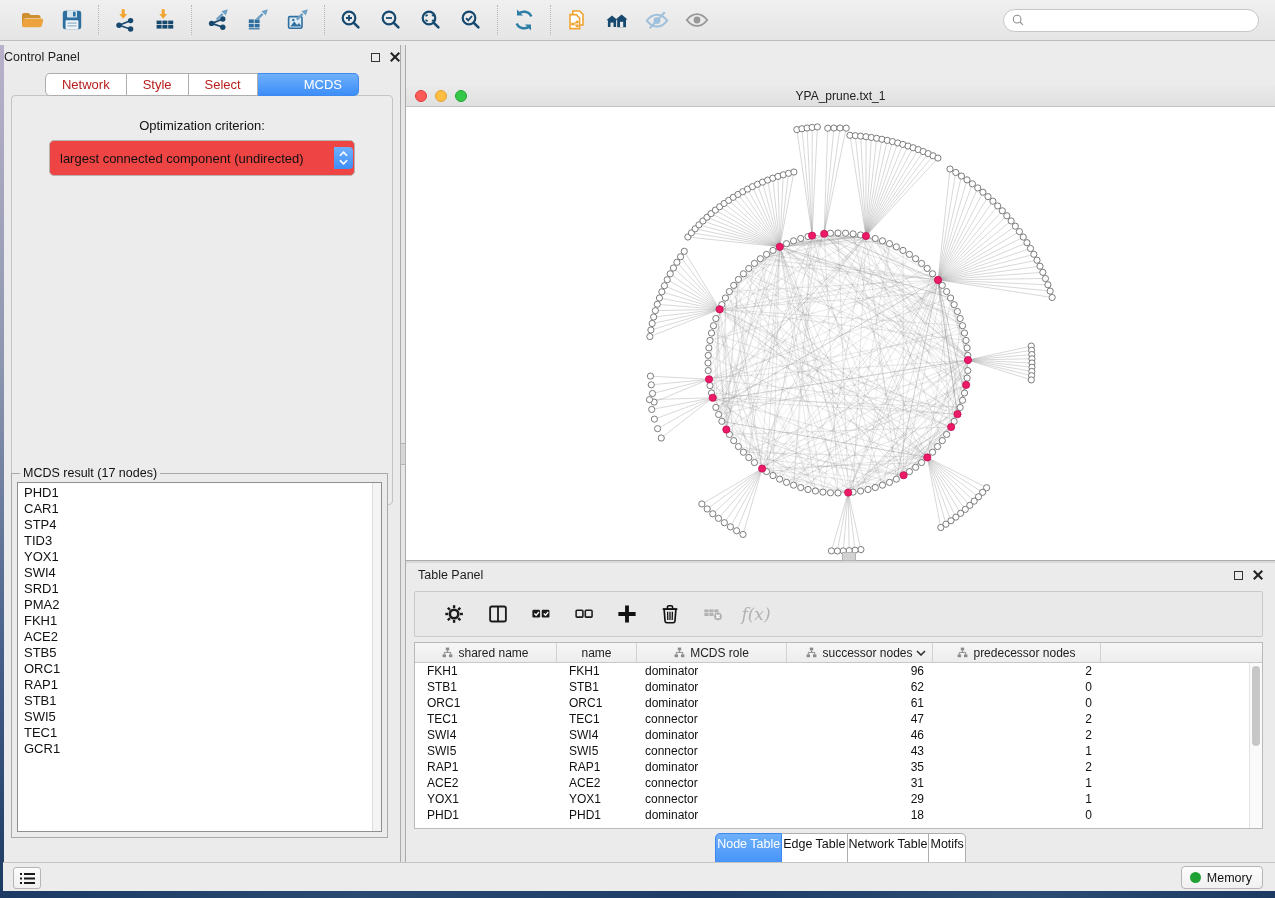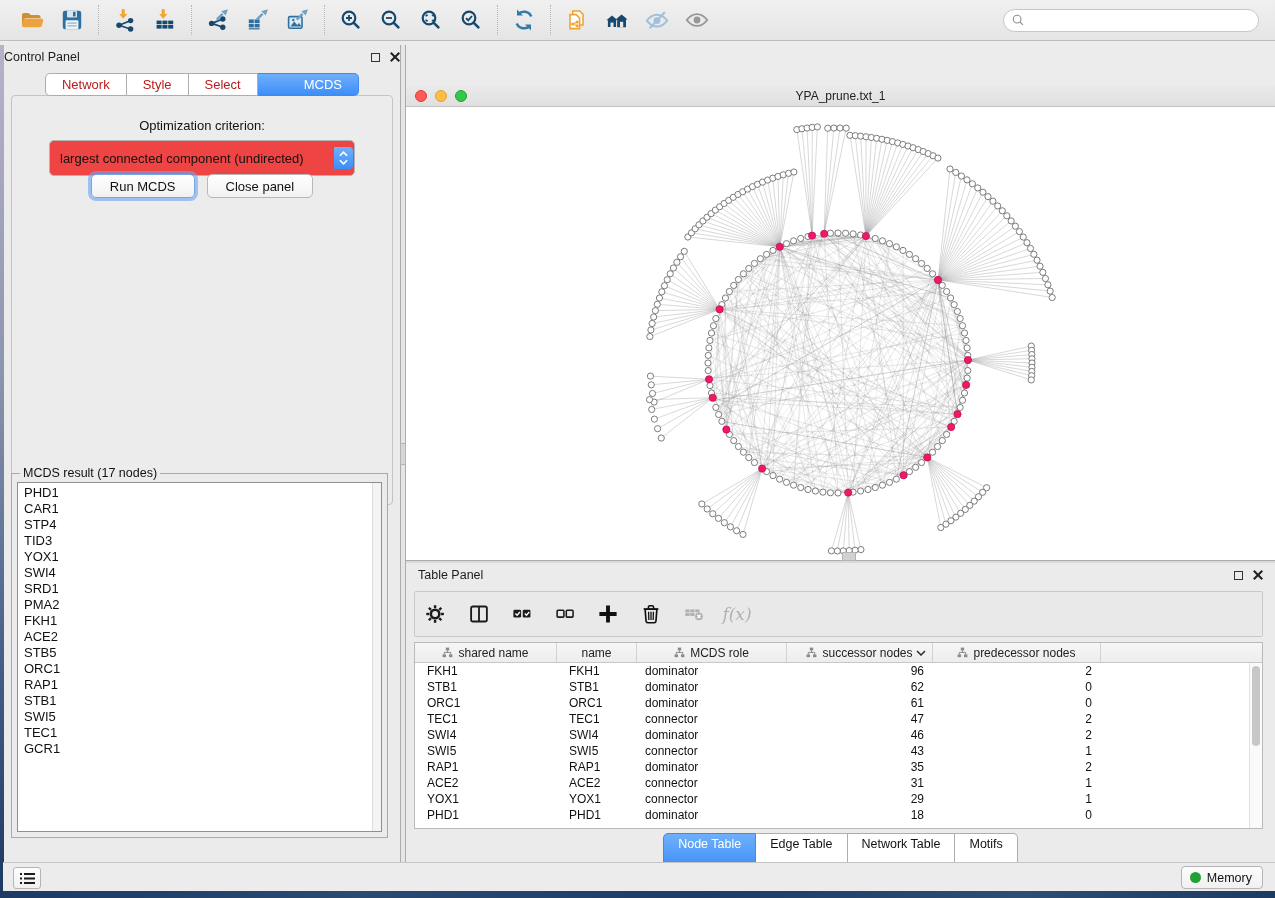--- a/index.html
+++ b/index.html
@@ -87,41 +87,41 @@
   .net-canvas svg { position:absolute; inset:0; }
 
   
   .hsplit { position:absolute; left:406px; top:560px; width:869px; height:3px; background:#D9D9D9; border-top:1px solid #ABABAB; cursor:row-resize; }
   .hsplit .grip-h { position:absolute; left:436px; top:-9px; width:14px; height:9px; background:#D2D2D2; border:1px solid #B3B3B3; }
 
   
   .table-panel { position:absolute; left:406px; top:563px; width:869px; height:299px; background:#EBEBEB; }
   .tp-head { height:24px; display:flex; align-items:center; padding:0 12px; }
   .tp-toolbar { position:absolute; left:8px; right:12px; top:28px; height:46px; background:#E9E9E9;
-    border:1px solid #C9C9C9; border-radius:2px; display:flex; align-items:center; gap:17px; padding-left:8px; }
+    border:1px solid #C9C9C9; border-radius:2px; display:flex; align-items:center; gap:17px; padding-left:27px; }
   .tp-toolbar .tb-btn { width:26px; height:26px; }
   .tp-toolbar .tb-btn svg { width:22px; height:22px; }
   .fx-txt { font-family:"DejaVu Serif", serif; font-style:italic; font-size:17px; color:#ABABAB; }
 
   .tbl { position:absolute; left:8px; right:12px; top:79px; height:187px; background:#fff; border:1px solid #B9B9B9; overflow:hidden; }
   .tbl-head { display:flex; height:20px; background:linear-gradient(#F6F6F6,#EDEDED); border-bottom:1px solid #C8C8C8; }
   .th-cell { display:flex; align-items:center; justify-content:center; gap:5px; font-size:12px; color:#222;
     border-right:1px solid #D2D2D2; position:relative; cursor:pointer; flex:none; }
   .th-cell svg.tree { width:11px; height:11px; }
   .th-cell svg.sort { width:10px; height:6px; position:absolute; right:6px; top:7px; }
   .th-filler { flex:1; border-right:none; }
   .tbl-row { display:flex; height:16px; align-items:center; cursor:default; }
   .td { font-size:12px; color:#111; flex:none; white-space:nowrap; overflow:hidden; }
   .td.name { padding-left:12px; } .td.role { padding-left:8px; }
   .td.num { text-align:right; padding-right:9px; }
   .tbl-scroll { position:absolute; right:0; top:20px; bottom:0; width:13px; background:#FAFAFA; border-left:1px solid #E2E2E2; }
   .tbl-scroll .thumb { position:absolute; left:2px; top:3px; width:8px; height:80px; background:#C7C7C7; border-radius:4px; }
 
   .bottom-tabs { position:absolute; left:0; right:0; top:270px; display:flex; justify-content:center; }
-  .btab { height:37px; line-height:20px; padding:0 14px; font-size:12.5px; color:#111; background:#fff;
+  .btab { height:37px; line-height:20px; padding:0 1px; font-size:12.5px; color:#111; background:#fff;
     border:1px solid #ADADAD; border-left:none; cursor:pointer; }
   .btab:first-child { border-left:1px solid #ADADAD; border-radius:5px 0 0 5px; }
   .btab:last-child { border-radius:0 5px 5px 0; }
   .btab.active { background:linear-gradient(#6FB0FB,#3D8EF8); border-color:#3F89EE; color:#fff; }
 
   
   .statusbar { position:absolute; left:3px; top:862px; width:1272px; height:29px; background:#ECECEC; border-top:1px solid #C4C4C4; }
   .sb-btn { position:absolute; left:10px; top:4px; width:28px; height:22px; background:linear-gradient(#FDFDFD,#F0F0F0);
     border:1px solid #B5B5B5; border-radius:3px; display:flex; align-items:center; justify-content:center; cursor:pointer; }
   .sb-btn svg { width:15px; height:13px; }
@@ -333,24 +333,20 @@
       <div class="dropdown">
         <span class="dd-text">largest connected component (undirected)</span>
         <span class="dd-step">
           <svg viewBox="0 0 10 6">
               <path d="M1 5l4-4 4 4" stroke="#fff" stroke-width="1.8" fill="none"></path>
             </svg>
           <svg viewBox="0 0 10 6">
               <path d="M1 1l4 4 4-4" stroke="#fff" stroke-width="1.8" fill="none"></path>
             </svg>
         </span>
-      </div>
-      <div class="btn-row">
-        <button class="mac-btn focus">Run MCDS</button>
-        <button class="mac-btn">Close panel</button>
       </div>
     </div>
 
     <fieldset class="result-box">
       <legend>MCDS result (17 nodes)</legend>
       <div class="result-list">
         <div class="result-items" id="mcds-items">
             <div class="result-item">PHD1</div>
             <div class="result-item">CAR1</div>
             <div class="result-item">STP4</div>

